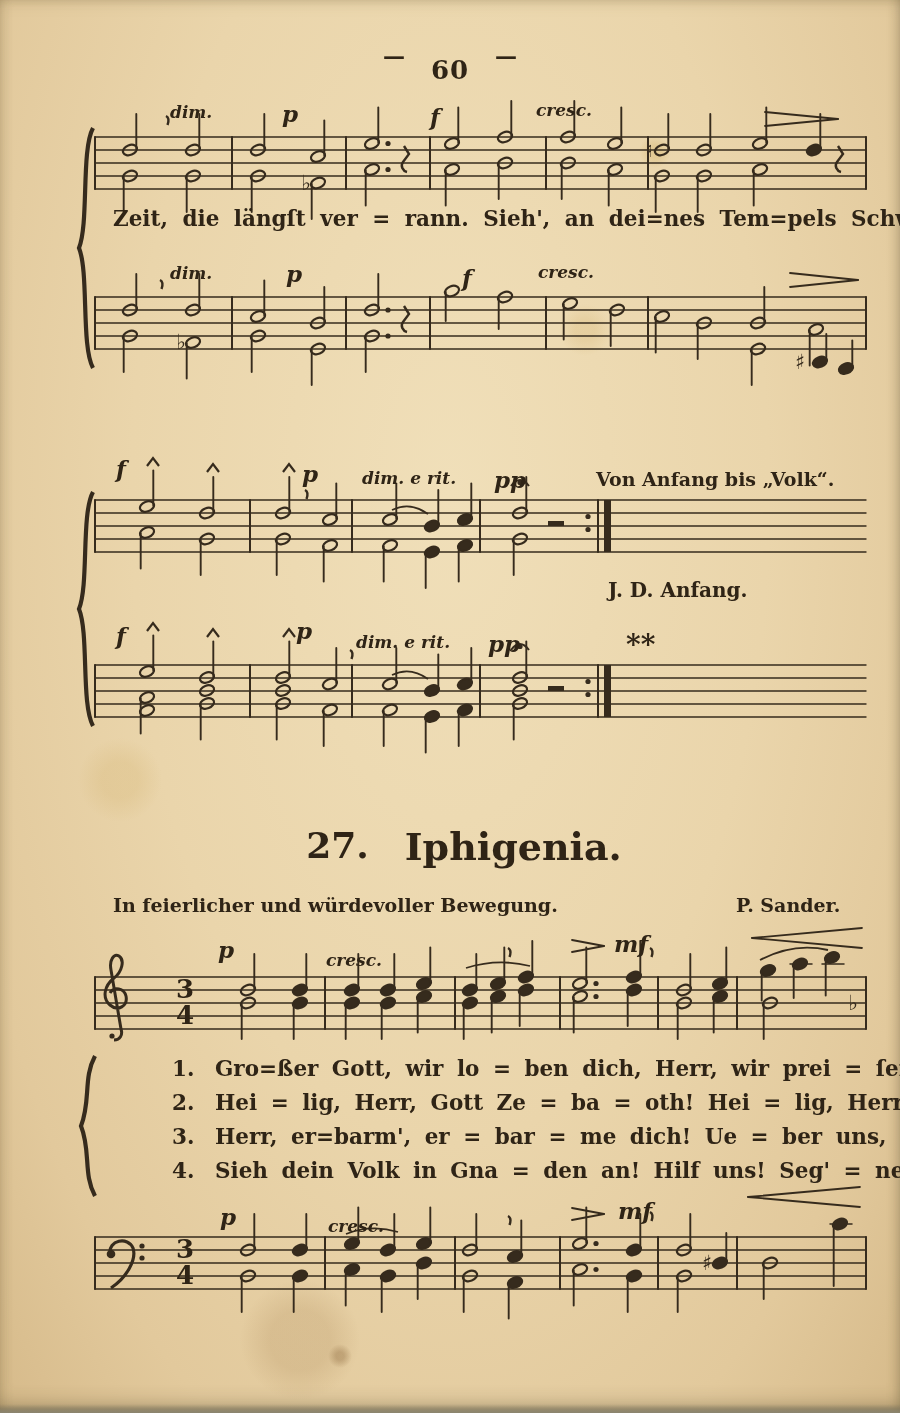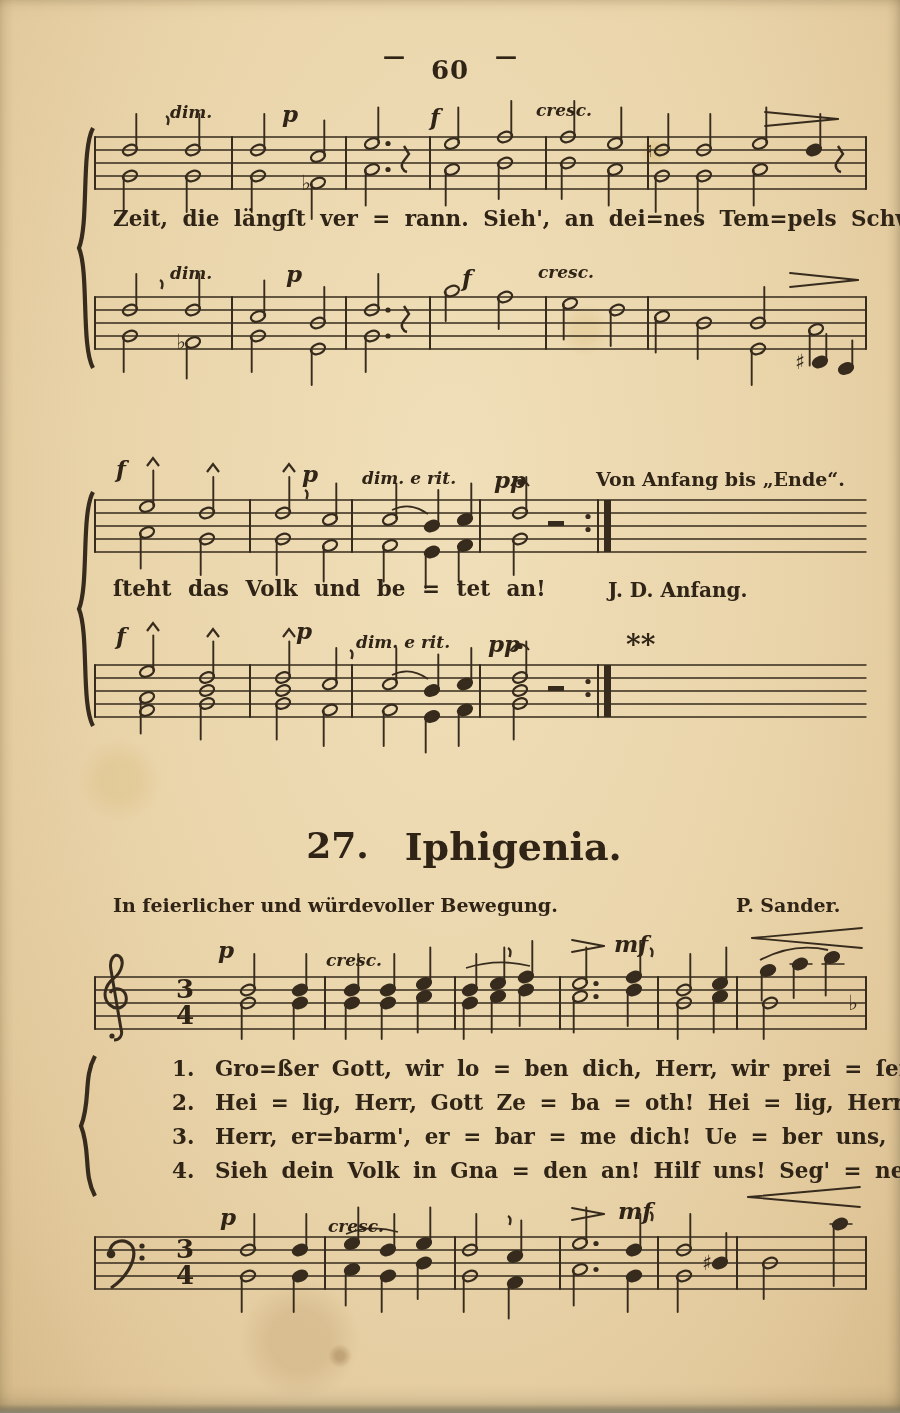--- a/index.html
+++ b/index.html
@@ -460,23 +460,22 @@
 
   <span class="abs dyn-sm" style="left:170px;top:241px">dim.</span>
   <span class="abs dyn-lg" style="left:286px;top:260px">p</span>
   <span class="abs dyn-lg" style="left:462px;top:264px">f</span>
   <span class="abs dyn-sm" style="left:538px;top:240px">cresc.</span>
 
   <span class="abs dyn-lg" style="left:116px;top:455px">f</span>
   <span class="abs dyn-lg" style="left:302px;top:460px">p</span>
   <span class="abs dyn-sm" style="left:362px;top:446px">dim. e rit.</span>
   <span class="abs dyn-lg" style="left:494px;top:466px">pp</span>
-  <span class="abs frak" style="left:596px;top:468px;font-size:19px">Von Anfang bis „Ende“.</span>
-
-  <span class="abs frak lyr" style="left:113px;top:576px;word-spacing:9px">ſteht das Volk und be = tet an!</span>
+  <span class="abs frak" style="left:596px;top:468px;font-size:19px">Von Anfang bis „Volk“.</span>
+
   <span class="abs frak" style="left:608px;top:578px;font-size:20px">J. D. Anfang.</span>
 
   <span class="abs dyn-lg" style="left:116px;top:622px">f</span>
   <span class="abs dyn-lg" style="left:296px;top:617px">p</span>
   <span class="abs dyn-sm" style="left:356px;top:610px">dim. e rit.</span>
   <span class="abs dyn-lg" style="left:488px;top:630px">pp</span>
   <span class="abs" style="left:626px;top:628px;font-size:28px;font-weight:700">**</span>
 
 
   <div class="abs heading-row">

